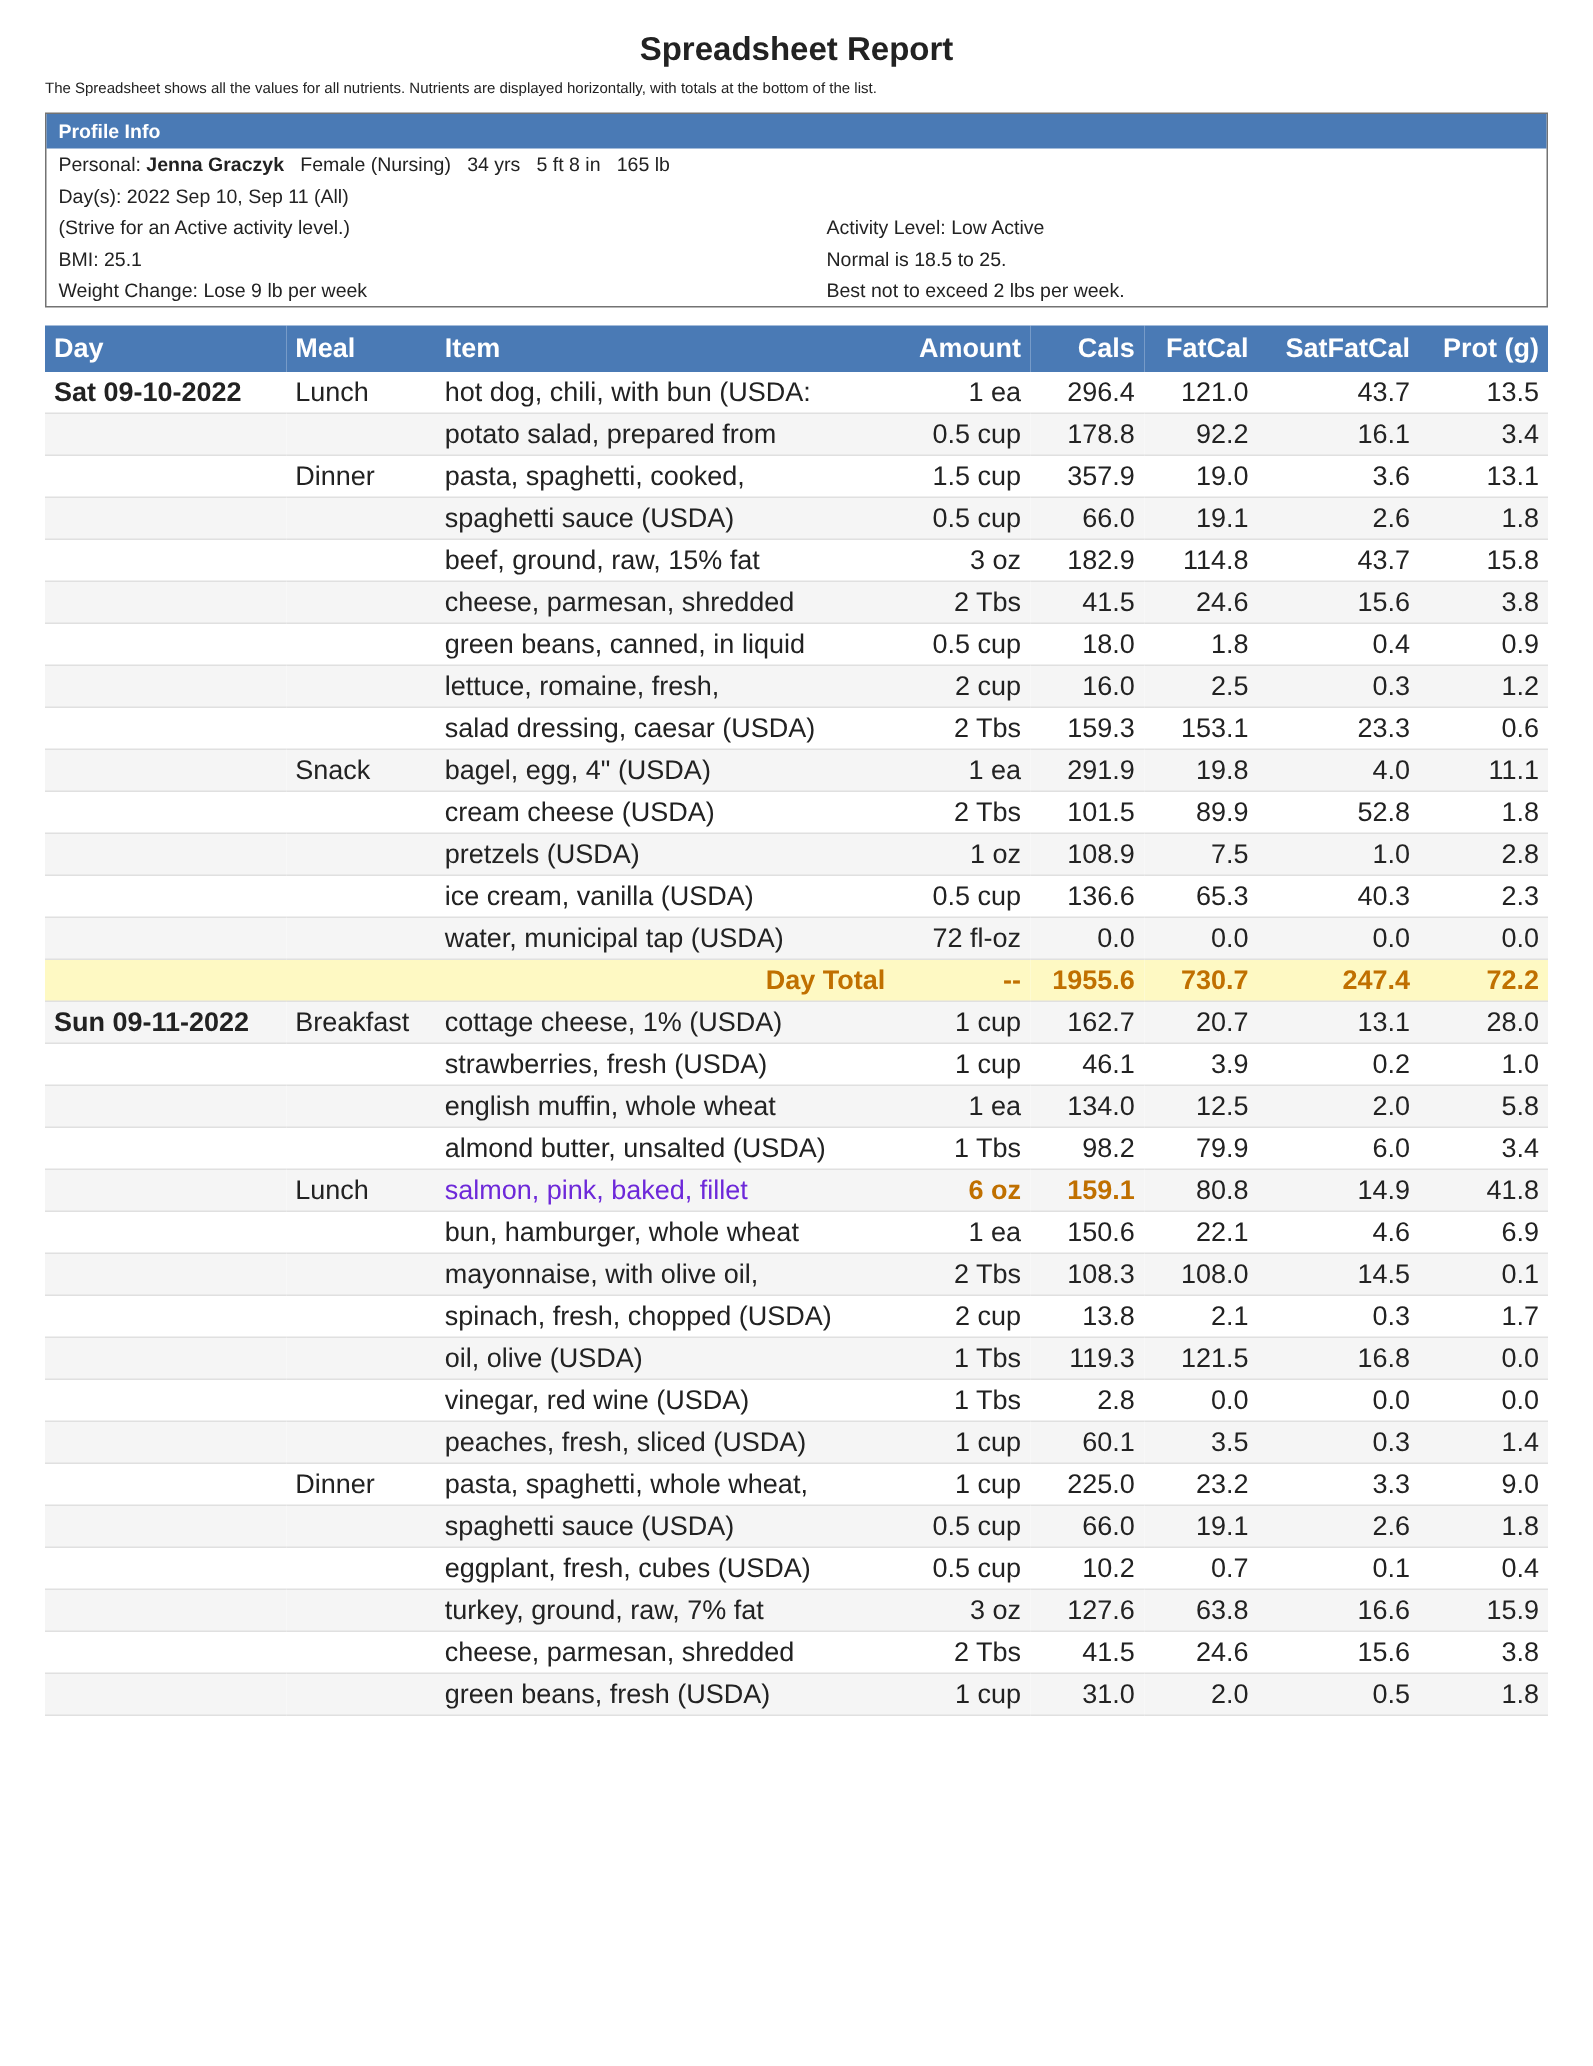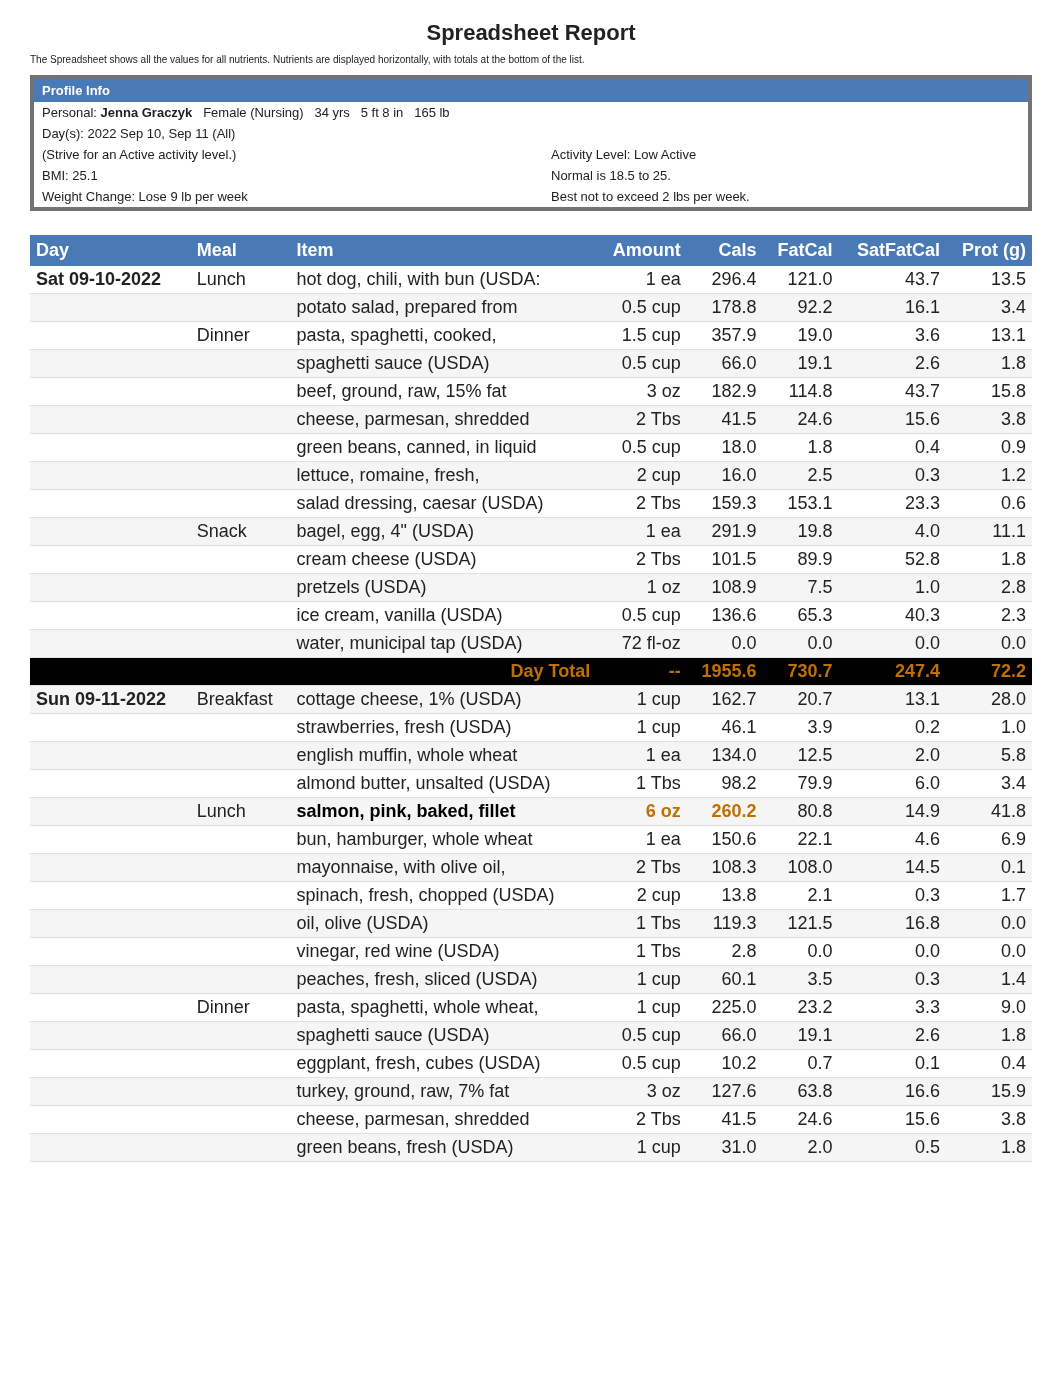--- a/index.html
+++ b/index.html
@@ -24,22 +24,22 @@
     }
     .profile-info-header {
       background: #4a7ab5;
       color: #fff;
       padding: 4px 8px;
       font-size: 13px;
       font-weight: bold;
       margin-bottom: 0;
     }
     .profile-box {
-      border: 4px solid #737373;
-      margin-bottom: 24px;
+      border: 1px solid #737373;
+      margin-bottom: 12px;
     }
     .profile-row {
       display: flex;
       padding: 3px 8px;
       font-size: 13px;
       gap: 40px;
     }
     .profile-row.two-col {
       display: grid;
       grid-template-columns: 1fr 1fr;
@@ -76,21 +76,21 @@
     }
     .day-cell {
       font-weight: bold;
       white-space: nowrap;
     }
     .meal-cell {
       font-weight: normal;
     }
     .day-total-row td {
       font-weight: bold;
-      background: #000000;
+      background: #fef9c3;
       color: #c07000;
       text-align: right;
     }
     .day-total-row td:first-child,
     .day-total-row td:nth-child(2) {
       text-align: right;
     }
     .day-total-label {
       text-align: right !important;
       color: #c07000;
@@ -327,23 +327,23 @@
       <td style="">almond butter, unsalted (USDA)</td>
       <td class="amount-cell" style="">1 Tbs</td>
       <td class="num" style="">98.2</td>
       <td class="num">79.9</td>
       <td class="num">6.0</td>
       <td class="num">3.4</td>
     </tr>
       <tr>
       <td class="day-cell"></td>
       <td class="meal-cell">Lunch</td>
-      <td style="color:#000000;font-weight:bold">salmon, pink, baked, fillet</td>
+      <td style="color:#6d28d9;font-weight:normal">salmon, pink, baked, fillet</td>
       <td class="amount-cell" style="color:#c07000;font-weight:bold">6 oz</td>
-      <td class="num" style="color:#c07000;font-weight:bold">260.2</td>
+      <td class="num" style="color:#c07000;font-weight:bold">159.1</td>
       <td class="num">80.8</td>
       <td class="num">14.9</td>
       <td class="num">41.8</td>
     </tr>
       <tr>
       <td class="day-cell"></td>
       <td class="meal-cell"></td>
       <td style="">bun, hamburger, whole wheat</td>
       <td class="amount-cell" style="">1 ea</td>
       <td class="num" style="">150.6</td>

